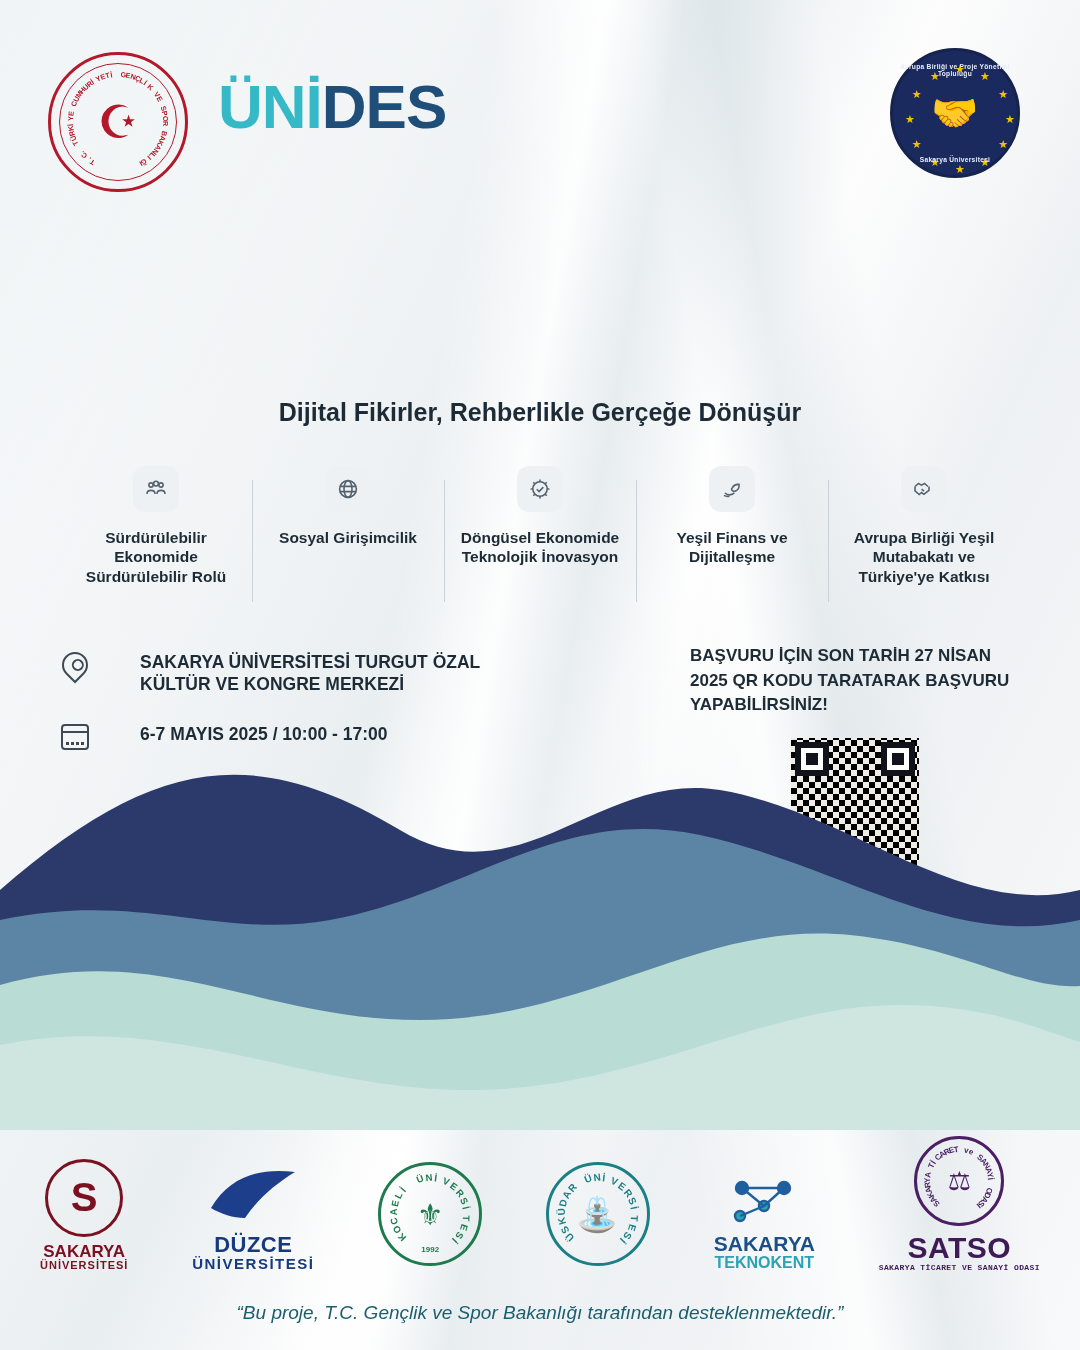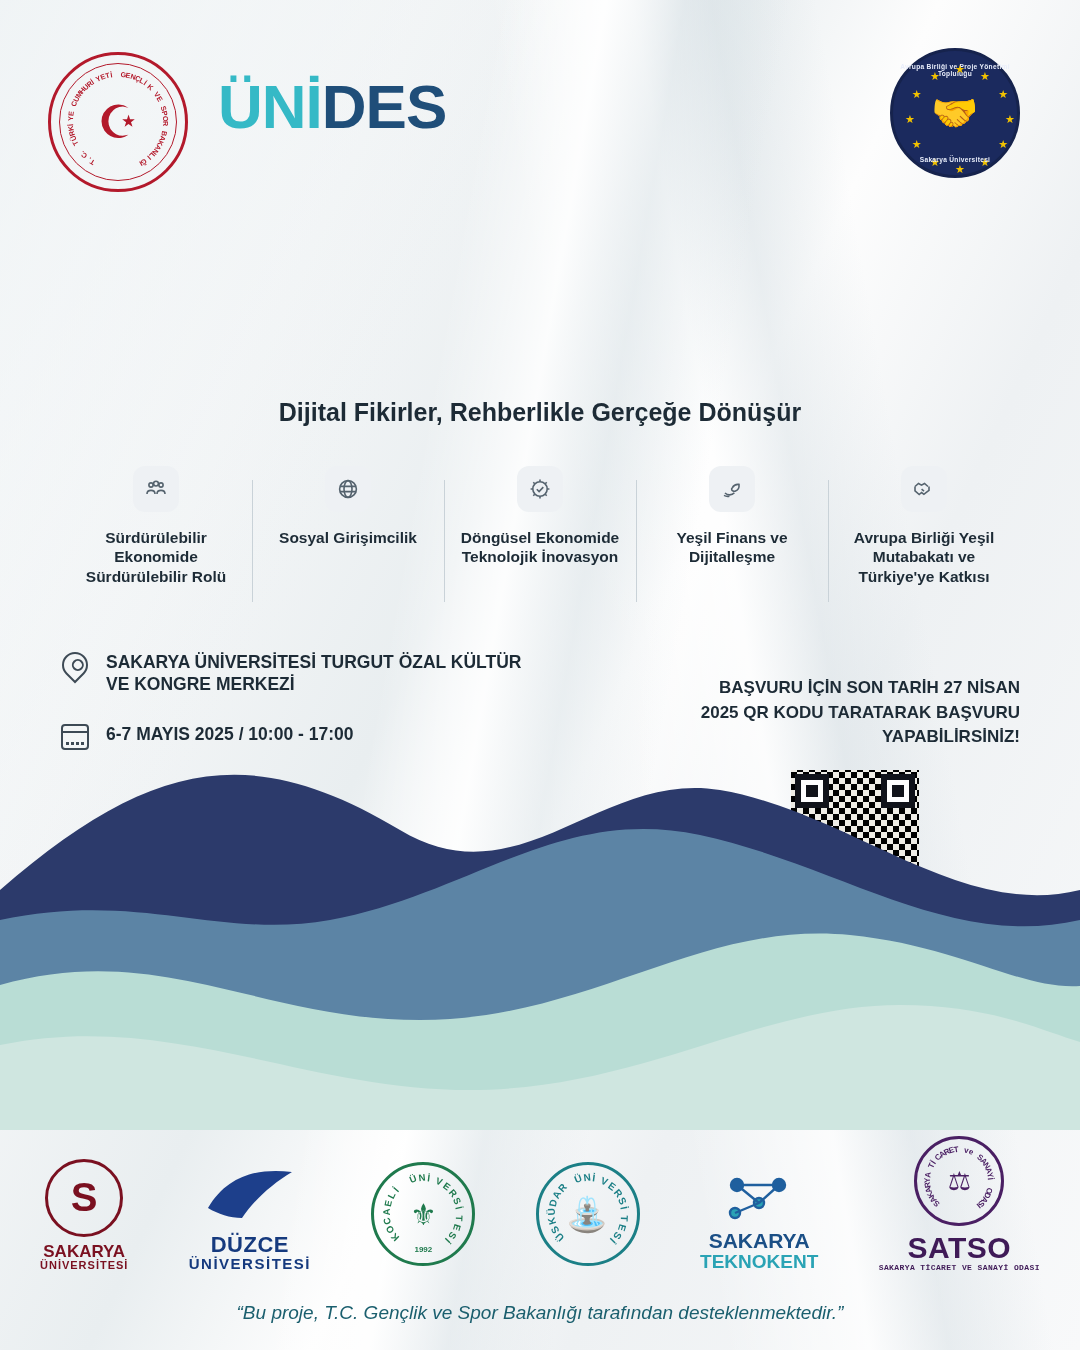--- a/index.html
+++ b/index.html
@@ -108,21 +108,21 @@
     background: #eef1f4; border-radius: 12px;
     display: flex; align-items: center; justify-content: center;
     color: #55636e; font-size: 22px;
   }
   .topic .lbl {
     font-size: 15.5px; font-weight: bold; color: #1d2b36; line-height: 1.25;
   }
 
   
   .info { position: absolute; top: 648px; left: 58px; width: 470px; }
-  .info-row { display: flex; align-items: flex-start; margin-bottom: 24px; }
+  .info-row { display: flex; align-items: flex-start; margin-bottom: 24px; gap: 34px; }
   .info-row .ico {
     width: 34px; height: 34px; margin-right: 14px; flex: 0 0 34px;
     display: flex; align-items: center; justify-content: center;
     color: #3d4a55;
   }
   .info-row .txt {
     font-size: 17.5px; font-weight: bold; color: #1d2b36; line-height: 1.28;
     padding-top: 3px;
   }
   .pin {
@@ -139,21 +139,21 @@
     width: 28px; height: 26px; border: 2px solid #3d4a55; border-radius: 4px;
     position: relative;
   }
   .cal::before {
     content:""; position:absolute; top:5px; left:0; right:0; height: 2px; background:#3d4a55;
   }
   .cal .dots { position:absolute; bottom:3px; left:3px; right:3px; display:flex; justify-content:space-between; }
   .cal .dots i { width:3px; height:3px; background:#3d4a55; display:block; }
 
   
-  .qr-block { position: absolute; top: 644px; right: 60px; width: 330px; text-align: right; margin-top: 32px; }
+  .qr-block { position: absolute; top: 644px; right: 60px; width: 330px; text-align: left; }
   .qr-text {
     font-size: 17px; font-weight: bold; color: #1d2b36; line-height: 1.45; margin-bottom: 20px;
   }
   .qr {
     width: 128px; height: 128px; margin: 0 auto;
     background:
       repeating-linear-gradient(90deg,#11131a 0 6px, #ffffff 6px 12px),
       repeating-linear-gradient(0deg,#11131a 0 6px, #ffffff 6px 12px);
     background-blend-mode: difference;
     position: relative;
@@ -191,21 +191,21 @@
   .sp-kocaeli .ring { position:absolute; inset:0; font-size: 9.5px; font-weight: bold; color:#1f7a4d; }
   .sp-kocaeli .ring span { position:absolute; left:50%; top:50%; transform-origin: 0 0; white-space: nowrap; }
   .sp-kocaeli .yr { position:absolute; bottom: 9px; left:0; right:0; text-align:center; font-size: 8px; color:#1f7a4d; font-weight:bold; }
 
   .sp-uskudar .mark { width: 104px; height: 104px; border: 3px solid #1b7f86; border-radius: 50%; color:#1b7f86; font-size: 34px; position: relative; }
   .sp-uskudar .ring { position:absolute; inset:0; font-size: 10px; font-weight: bold; color:#1b7f86; }
   .sp-uskudar .ring span { position:absolute; left:50%; top:50%; transform-origin: 0 0; white-space: nowrap; }
 
   .sp-teknokent .mark { width: 78px; height: 52px; color: #1f5f9e; font-size: 34px; }
   .sp-teknokent .nm { color: #1b4f86; font-size: 21px; }
-  .sp-teknokent .nm small { display:block; color:#2aa3b5; font-size: 19px; }
+  .sp-teknokent .nm small { display:block; color:#2aa3b5; font-size: 16px; }
 
   .sp-satso .mark { width: 90px; height: 90px; border: 3px solid #4a1f63; border-radius: 50%; color:#4a1f63; font-size: 26px; position: relative; }
   .sp-satso .ring { position:absolute; inset:0; font-size: 8px; font-weight: bold; color:#4a1f63; }
   .sp-satso .ring span { position:absolute; left:50%; top:50%; transform-origin: 0 0; white-space: nowrap; }
   .sp-satso .nm { color: #3f1a57; font-size: 30px; letter-spacing: .5px; }
   .sp-satso .nm small { display:block; font-size: 8px; letter-spacing: .4px; font-family: Liberation Mono, monospace; }
 
   .footnote {
     position: absolute; bottom: 26px; left: 0; width: 100%;
     text-align: center; font-size: 19px; font-weight: normal;

